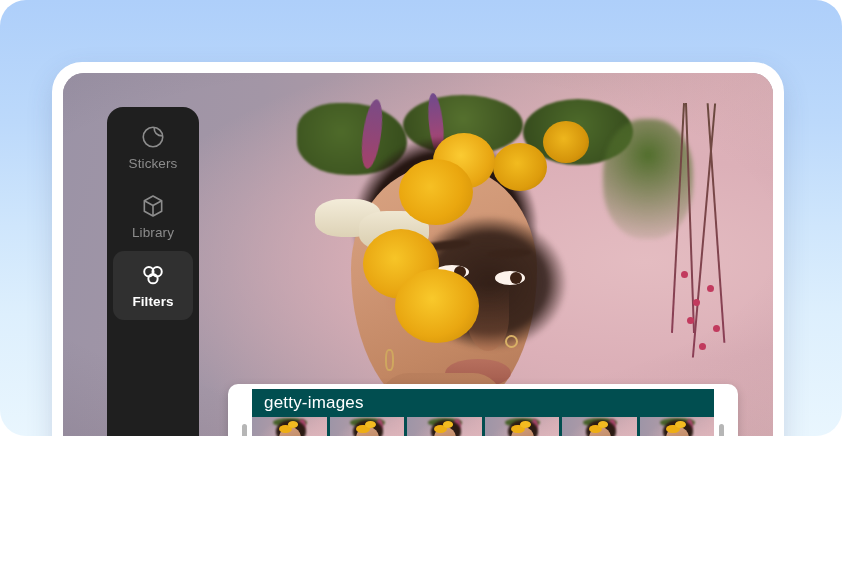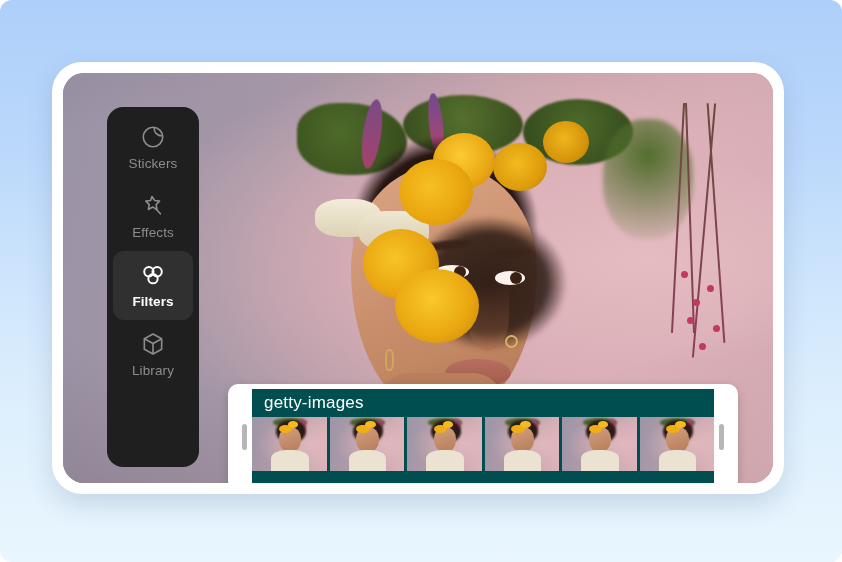--- a/index.html
+++ b/index.html
@@ -7,22 +7,22 @@
     width: 842px; height: 562px;
     overflow: hidden;
     font-family: "Liberation Sans", sans-serif;
     background: #ffffff;
   }
 
   
   .stage {
     position: absolute;
     left: 0; top: 0;
-    width: 842px; height: 562px;
-    border-radius: 12px;
+    width: 842px; height: 436px;
+    border-radius: 26px;
     background: linear-gradient(180deg, #aecffa 0%, #bcd9fb 28%, #cfe6fc 52%, #ddeffd 72%, #e9f6fe 100%);
     overflow: hidden;
   }
 
   
   .device-frame {
     position: absolute;
     left: 52px; top: 62px;
     width: 732px; height: 432px;
     background: #ffffff;
@@ -326,52 +326,43 @@
         <div class="tool">
           <span class="glyph">
             <svg viewBox="0 0 24 24" fill="none" stroke="currentColor" stroke-width="1.5">
               <circle cx="12" cy="12" r="9"></circle>
               <path d="M21 11c-5 0-8-2.8-8-8"></path>
             </svg>
           </span>
           <span class="lbl">Stickers</span>
         </div>
 
+
+
         <div class="tool">
           <span class="glyph">
             <svg viewBox="0 0 24 24" fill="none" stroke="currentColor" stroke-width="1.5" stroke-linejoin="round">
-              <path d="M11 3.2l2.6 3.7 4.4.6-3.1 3.2.8 4.5-4-2.2-4 2.2.8-4.5L5.4 7.5l4.4-.6z"></path>
-              <path d="M14.6 14.6l4.2 4.6" stroke-linecap="round"></path>
+              <path d="M12 2.8l8 4.4v9.6l-8 4.4-8-4.4V7.2z"></path>
+              <path d="M4 7.2l8 4.4 8-4.4"></path>
+              <path d="M12 11.6v9.6"></path>
             </svg>
           </span>
-          <span class="lbl">Effects</span>
+          <span class="lbl">Library</span>
         </div>
-
 
         <div class="tool active">
           <span class="glyph">
             <svg viewBox="0 0 24 24" fill="none" stroke="currentColor" stroke-width="1.8">
               <circle cx="8.2" cy="9" r="4.3"></circle>
               <circle cx="15.8" cy="9" r="4.3"></circle>
               <circle cx="12" cy="15.4" r="4.3"></circle>
             </svg>
           </span>
           <span class="lbl">Filters</span>
         </div>
-
-        <div class="tool">
-          <span class="glyph">
-            <svg viewBox="0 0 24 24" fill="none" stroke="currentColor" stroke-width="1.5" stroke-linejoin="round">
-              <path d="M12 2.8l8 4.4v9.6l-8 4.4-8-4.4V7.2z"></path>
-              <path d="M4 7.2l8 4.4 8-4.4"></path>
-              <path d="M12 11.6v9.6"></path>
-            </svg>
-          </span>
-          <span class="lbl">Library</span>
-        </div>
       </div>
 
       <div class="clip-shell">
         <div class="handle"></div>
         <div class="clip">
           <div class="clip-title">getty-images</div>
           <div class="filmstrip">
             <div class="frame">
                 <span class="mini"></span>
                 <span class="m-g"></span>

